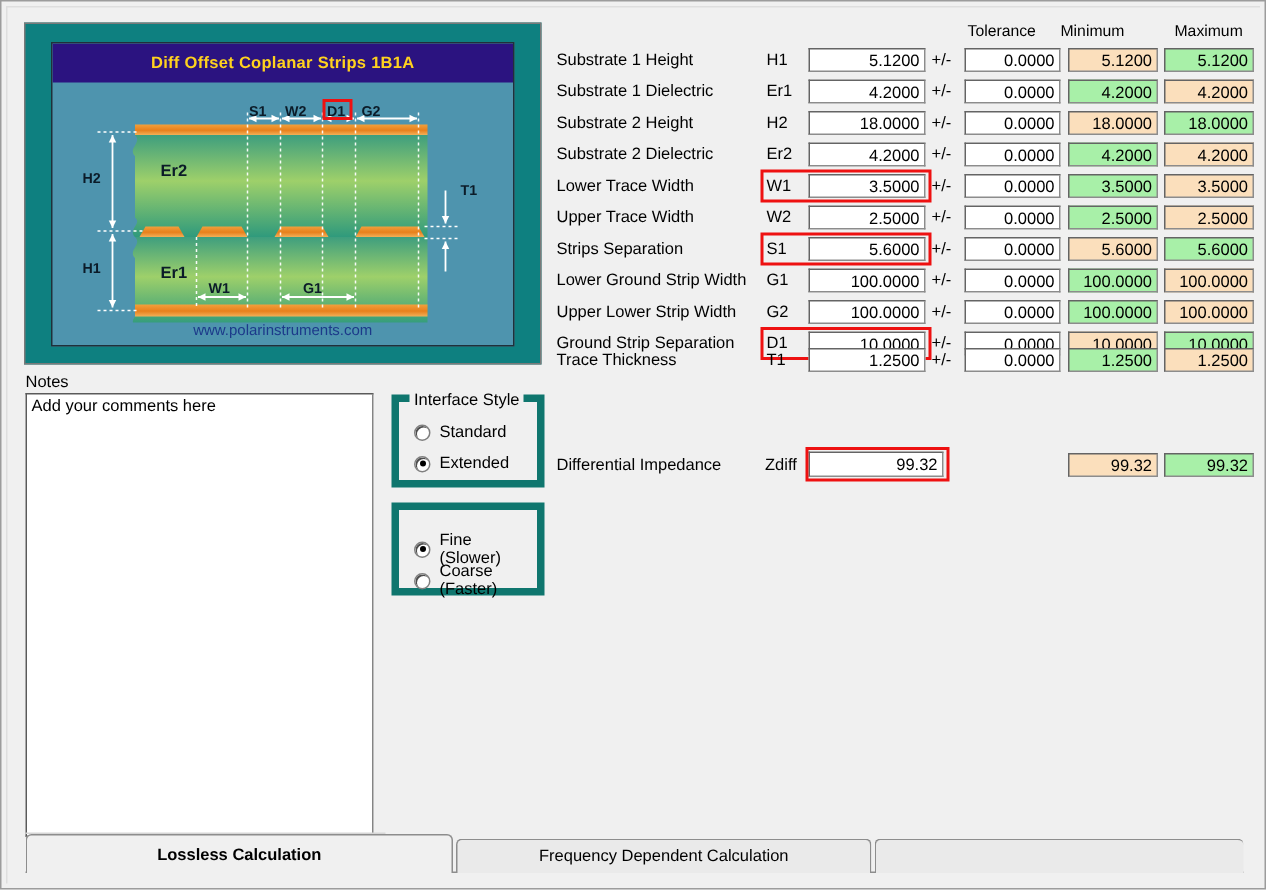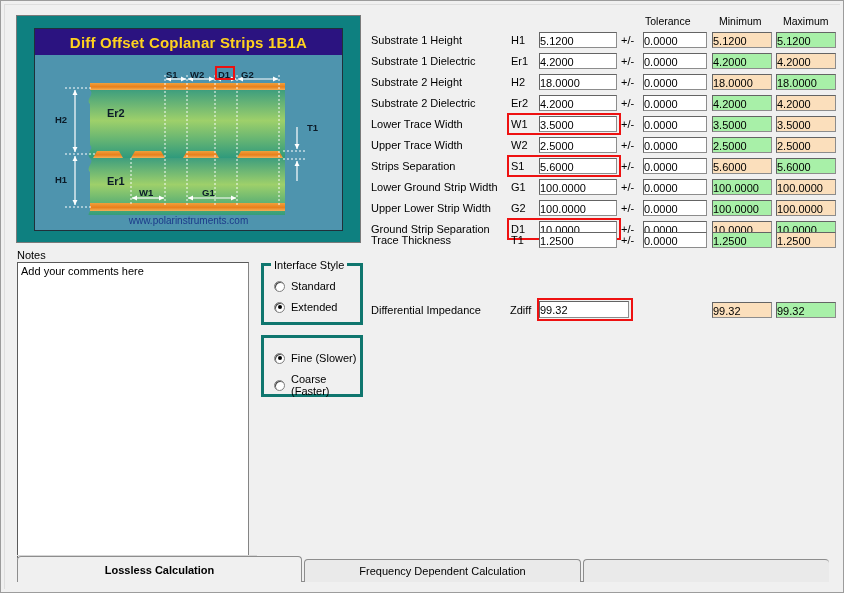--- a/index.html
+++ b/index.html
@@ -33,21 +33,21 @@
     position:absolute;left:17px;top:12px;width:309px;height:203px;
     background:#4e94ae;
     border:1px solid #20303a;
     box-sizing:border-box;
     overflow:hidden;
   }
   .diagram-title{
     position:absolute;left:0;top:0;width:100%;height:26px;
     background:#2b1380;
     color:#ffd21e;
-    font-size:15px;font-weight:bold;
+    font-size:11px;font-weight:bold;
     display:flex;align-items:center;justify-content:center;
     letter-spacing:.2px;
     box-sizing:border-box;
   }
   .diagram-url{
     position:absolute;left:0;bottom:4px;width:100%;
     text-align:center;color:#1c3a8a;font-size:10px;
   }
   .xsec{position:absolute;left:0;top:26px;width:309px;height:160px;}
   .dimlabel{position:absolute;color:#0b1b28;font-size:9.5px;font-weight:bold;}
@@ -64,21 +64,21 @@
     border:1px solid #848484;
     border-top-color:#5a5a5a;border-left-color:#5a5a5a;
     box-sizing:border-box;
     padding:2px 3px;font-size:11px;color:#000;
     overflow:hidden;
   }
 
   
   .groupbox{
     position:absolute;
-    border:3px solid #0f766e;
+    border:5px solid #0f766e;
     box-sizing:border-box;
   }
   .groupbox > .gb-title{
     position:absolute;left:7px;top:-7px;
     background:#f0f0f0;padding:0 3px;font-size:11px;
   }
   .radio-row{
     position:absolute;display:flex;align-items:center;gap:6px;font-size:11px;
   }
   .radio{
@@ -98,21 +98,21 @@
   .col-head{position:absolute;font-size:10.5px;color:#000;}
   .prow{position:absolute;left:0;height:20px;width:466px;}
   .plabel{position:absolute;left:0;top:3px;font-size:11px;white-space:nowrap;}
   .psym{position:absolute;left:140px;top:3px;font-size:11px;white-space:nowrap;}
   .field{
     position:absolute;height:16px;
     background:#ffffff;
     border:1px solid #8c8c8c;
     border-top-color:#646464;border-left-color:#646464;
     box-sizing:border-box;
-    font-size:11px;
+    font-size:11px;text-align:right;
     padding:1px 3px 0 0;line-height:14px;
     color:#000;white-space:nowrap;overflow:hidden;
   }
   .f-val{left:168px;width:78px;top:1px;}
   .pm{position:absolute;left:250px;top:3px;font-size:11px;}
   .f-tol{left:272px;width:64px;top:1px;}
   .f-min{left:341px;width:60px;top:1px;}
   .f-max{left:405px;width:60px;top:1px;}
   .f-min.orange,.f-max.orange{background:#fbdfbc;}
   .f-min.green,.f-max.green{background:#a8f0a8;}
@@ -296,21 +296,21 @@
       <span>Fine (Slower)</span>
     </div>
     <div class="radio-row" style="left:10px;top:35px;">
       <span class="radio"></span>
       <span>Coarse (Faster)</span>
     </div>
   </div>
 
   <div class="params">
     <span class="col-head" style="left:274px;top:0px;">Tolerance</span>
-    <span class="col-head" style="left:348px;top:0px;">Minimum</span>
+    <span class="col-head" style="left:336px;top:0px;">Minimum</span>
     <span class="col-head" style="left:412px;top:0px;">Maximum</span>
 
     <div id="rows-host">
           <div class="prow" style="top: 16px;">
             <span class="plabel">Substrate 1 Height</span>
             <span class="psym">H1</span>
             <div class="field f-val">5.1200</div>
             <span class="pm">+/-</span>
             <div class="field f-tol">0.0000</div>
             <div class="field f-min orange">5.1200</div>

